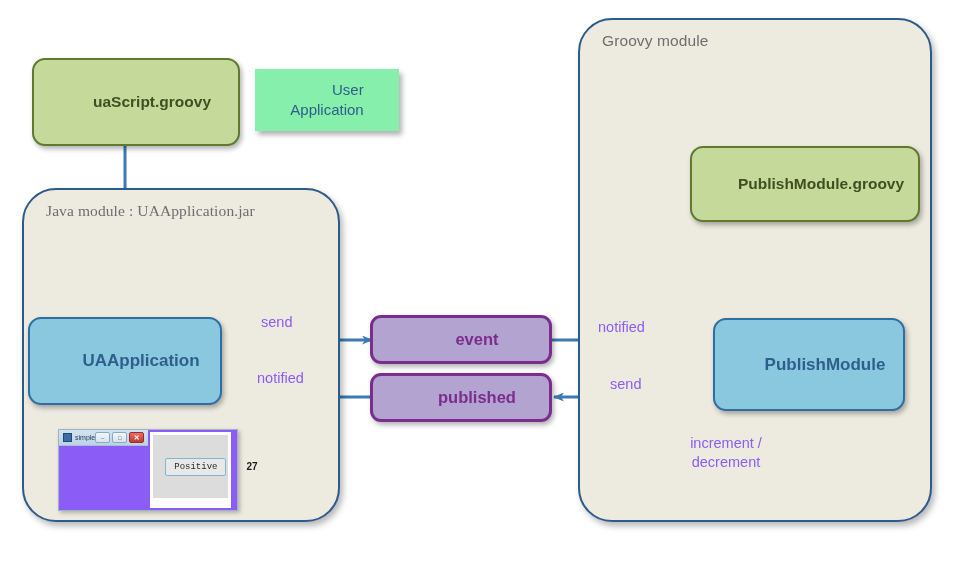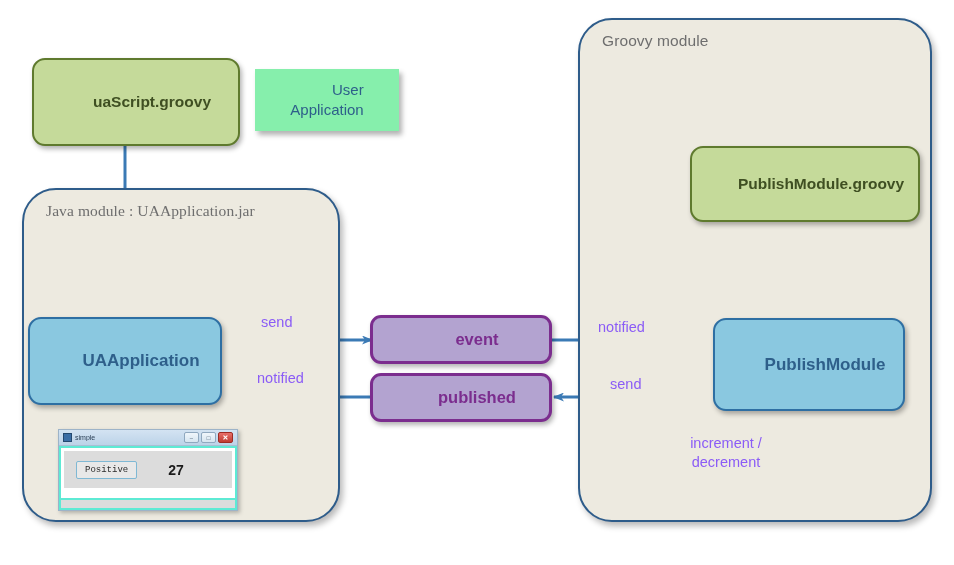--- a/index.html
+++ b/index.html
@@ -119,25 +119,25 @@
     line-height: 1.3;
     text-align: center;
     white-space: normal;
   }
 
   
   .mini-window {
     position: absolute;
     z-index: 5;
     box-sizing: border-box;
-    background: #5eead4;
+    background: #8b5cf6;
     border: 1px solid #9DB3C8;
     box-shadow: 2px 2px 4px rgba(0,0,0,0.25);
     display: flex;
-    flex-direction: column;
+    flex-direction: row;
   }
   .mini-titlebar {
     height: 15px;
     background: linear-gradient(to bottom, #D3E3F2, #BCD3E8);
     border-bottom: 1px solid #A8BFD4;
     display: flex;
     align-items: center;
     padding: 0 2px;
     flex: 0 0 auto;
   }
@@ -206,22 +206,22 @@
     margin-left: 12px;
     padding: 3px 8px;
     background: #E8E8E8;
     border: 1px solid #7FB8D4;
     border-radius: 2px;
     font-family: "Liberation Mono", monospace;
     font-size: 9px;
     color: #2B2B2B;
   }
   .mini-counter {
-    margin-left: 31px;
-    font-size: 14px;
+    margin-left: 20px;
+    font-size: 10px;
     font-weight: bold;
     color: #1A1A1A;
     font-family: "Liberation Sans", sans-serif;
   }
   .mini-footer {
     height: 8px;
     background: #DCDCDC;
     flex: 0 0 auto;
     margin: 0 2px 2px 2px;
   }

